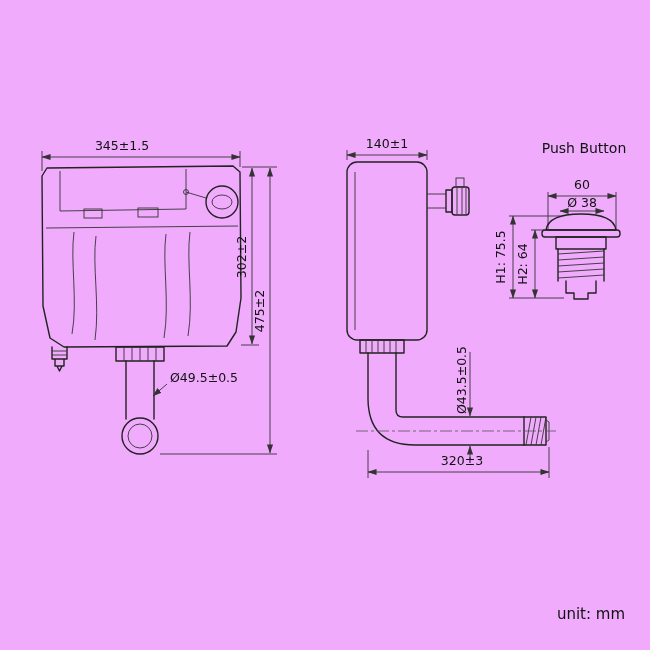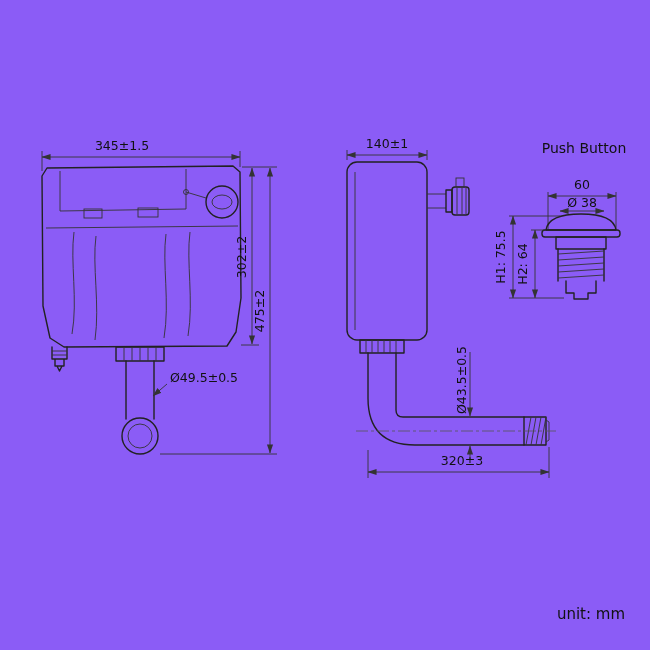--- a/index.html
+++ b/index.html
@@ -1,16 +1,16 @@
 <!DOCTYPE html>
 <html><head>
 <meta charset="utf-8">
 <style>
   html,body{margin:0;padding:0;background:#ffffff;}
-  .page{position:relative;width:650px;height:650px;background:#8b5cf6;overflow:hidden;
+  .page{position:relative;width:650px;height:650px;background:#f0abfc;overflow:hidden;
         font-family:"DejaVu Sans", sans-serif;}
   svg{position:absolute;left:0;top:0;}
   svg text{font-family:"DejaVu Sans", sans-serif;font-size:12.5px;fill:#111;}
   .t14{font-size:14px;}
   .t15{font-size:15px;}
   .draw{stroke:#222;stroke-width:1.4;fill:none;stroke-linejoin:round;stroke-linecap:round;}
   .thin{stroke:#333;stroke-width:0.9;fill:none;}
   .dim{stroke:#333;stroke-width:0.9;fill:none;}
   .ctr{stroke:#555;stroke-width:0.8;fill:none;stroke-dasharray:12 3 3 3;}
 </style>

